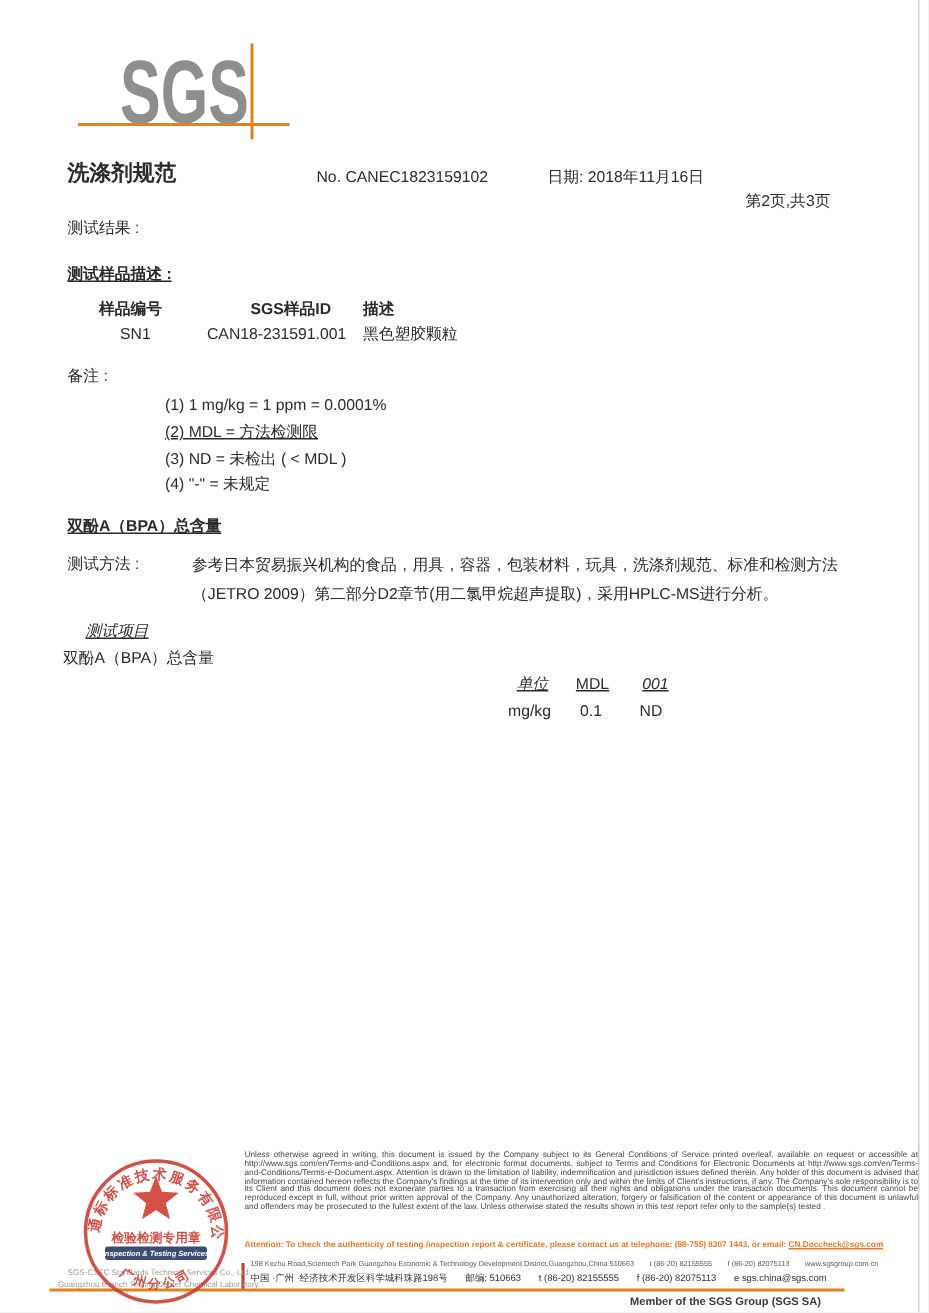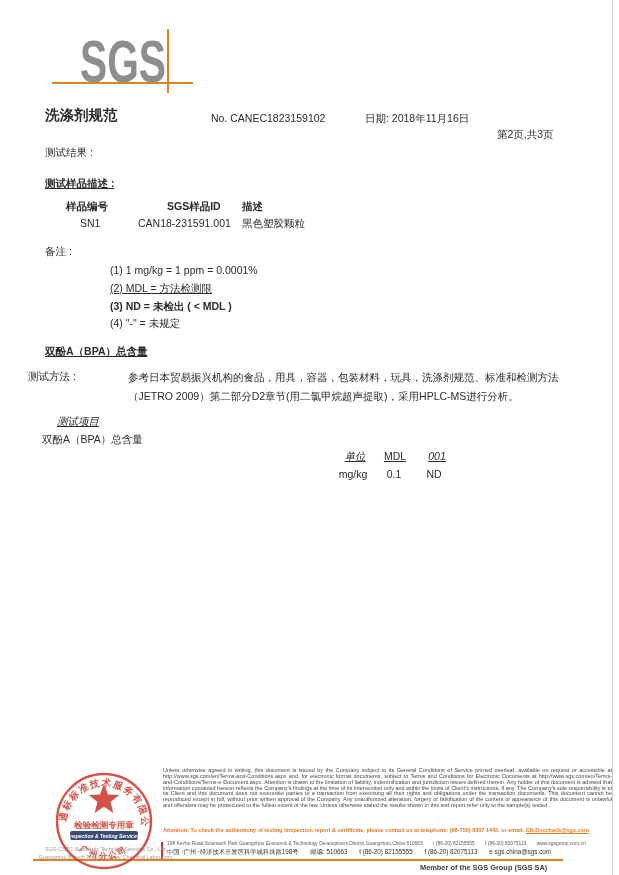--- a/index.html
+++ b/index.html
@@ -57,25 +57,25 @@
   <div class="abs t10 bold" style="left:167px;top:200px;">SGS样品ID</div>
   <div class="abs t10 bold" style="left:242px;top:200px;">描述</div>
 
   <div class="abs t10" style="left:80px;top:217px;">SN1</div>
   <div class="abs t10" style="left:138px;top:217px;">CAN18-231591.001</div>
   <div class="abs t10" style="left:242px;top:217px;">黑色塑胶颗粒</div>
 
   <div class="abs t10" style="left:45px;top:245px;">备注 :</div>
   <div class="abs t10" style="left:110px;top:264px;">(1) 1 mg/kg = 1 ppm = 0.0001%</div>
   <div class="abs t10" style="left:110px;top:282px;text-decoration:underline;">(2) MDL = 方法检测限</div>
-  <div class="abs t10" style="left:110px;top:300px;font-weight:bold;">(3) ND = 未检出 ( &lt; MDL )</div>
+  <div class="abs t10" style="left:110px;top:300px;">(3) ND = 未检出 ( &lt; MDL )</div>
   <div class="abs t10" style="left:110px;top:317px;">(4) "-" = 未规定</div>
 
   <div class="abs t10 bold ul" style="left:45px;top:345px;">双酚A（BPA）总含量</div>
-  <div class="abs t10" style="left:28px;top:370px;">测试方法 :</div>
+  <div class="abs t10" style="left:45px;top:370px;">测试方法 :</div>
   <div class="abs method" style="left:128px;top:368px;width:462px;">参考日本贸易振兴机构的食品，用具，容器，包装材料，玩具，洗涤剂规范、标准和检测方法（JETRO 2009）第二部分D2章节(用二氯甲烷超声提取)，采用HPLC-MS进行分析。</div>
 
   <div class="abs t10 it ul" style="left:57px;top:415px;">测试项目</div>
   <div class="abs t10 it ul ctr" style="left:330px;top:415px;width:50px;">单位</div>
   <div class="abs t10 ul ctr" style="left:370px;top:415px;width:50px;">MDL</div>
   <div class="abs t10 it ul ctr" style="left:412px;top:415px;width:50px;">001</div>
 
   <div class="abs t10" style="left:42px;top:433px;">双酚A（BPA）总含量</div>
   <div class="abs t10 ctr" style="left:328px;top:433px;width:50px;">mg/kg</div>
   <div class="abs t10 ctr" style="left:369px;top:433px;width:50px;">0.1</div>

